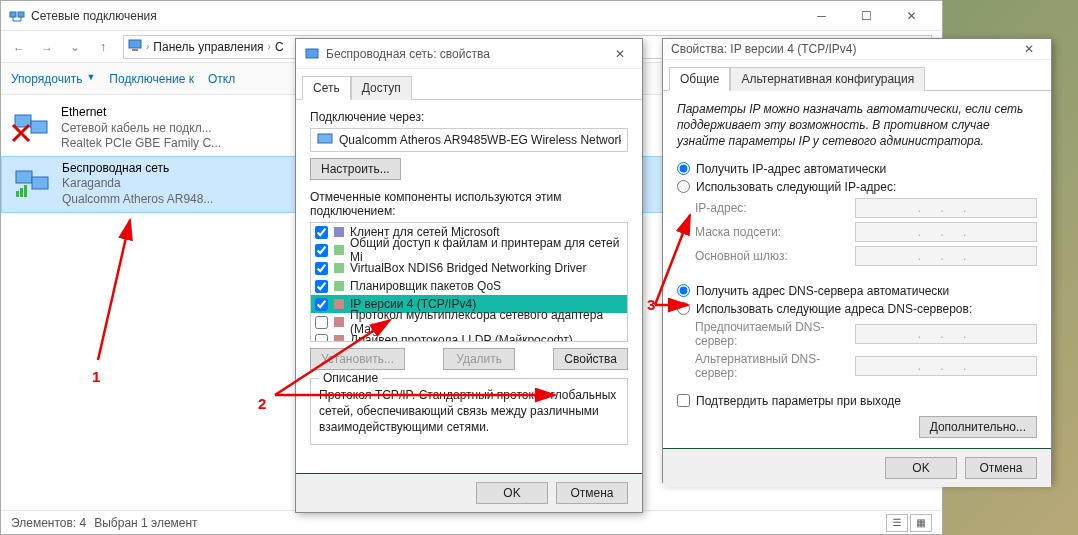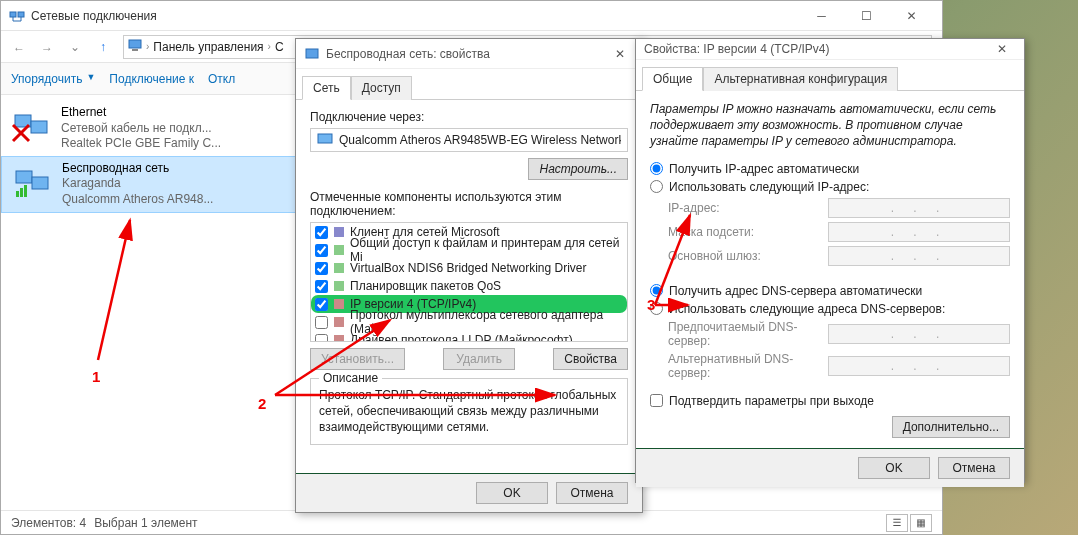--- a/index.html
+++ b/index.html
@@ -49,32 +49,32 @@
 .tab.active { background: #fff; border-bottom: 1px solid #fff; }
 .dlg-body { flex: 1; padding: 10px 14px; color: #222; }
 .dlg-footer { padding: 8px 14px; display: flex; justify-content: flex-end; gap: 8px; border-top: 1px solid #14532d; background: #f0f0f0; }
 .btn { min-width: 72px; height: 22px; border: 1px solid #adadad; background: #e1e1e1; color: #222; padding: 0 10px; display: inline-flex; align-items: center; justify-content: center; }
 .btn.disabled { color: #999; }
 
 
 .dlg1 { left: 295px; top: 38px; width: 348px; height: 475px; }
 .fld-label { margin-bottom: 4px; }
 .conn-box { border: 1px solid #ccc; height: 24px; display: flex; align-items: center; padding: 0 6px; gap: 6px; margin-bottom: 6px; }
-.rightbtn { display: flex; justify-content: flex-end; margin-bottom: 10px; font-style: italic; }
+.rightbtn { display: flex; justify-content: flex-start; margin-bottom: 10px; }
 .comp-list { border: 1px solid #ccc; height: 120px; overflow: hidden; margin-bottom: 6px; }
 .comp-row { display: flex; align-items: center; height: 18px; padding: 0 4px; gap: 4px; }
-.comp-row.sel { background: #22c55e; border-radius: 7px; }
+.comp-row.sel { background: #14b8a6; }
 .comp-row input[type=checkbox] { width: 13px; height: 13px; }
 .comp-row .ci { width: 14px; height: 14px; }
 .comp-btns { display: flex; gap: 8px; justify-content: space-between; margin-bottom: 8px; }
 .group { border: 1px solid #ccc; padding: 8px; margin-top: 4px; position: relative; }
 .group .g-title { position: absolute; top: -8px; left: 8px; background: #fff; padding: 0 4px; }
 
 
-.dlg2 { left: 635px; top: 38px; width: 390px; height: 445px; }
+.dlg2 { left: 662px; top: 38px; width: 390px; height: 445px; }
 .desc { margin-bottom: 12px; line-height: 1.35; font-style: italic; }
 .radio-row { display: flex; align-items: center; gap: 6px; margin: 4px 0; }
 .radio-row input { width: 13px; height: 13px; }
 .field-row { display: flex; align-items: center; margin: 4px 0 4px 18px; }
 .field-row .flabel { width: 160px; color: #888; }
 .field-row .ipbox { flex: 1; border: 1px solid #ccc; height: 20px; background: #f4f4f4; display: flex; align-items: center; justify-content: center; color: #aaa; letter-spacing: 8px; }
 .chk-row { display: flex; align-items: center; gap: 6px; margin-top: 14px; }
 .adv-row { display: flex; justify-content: flex-end; margin-top: 8px; }
 
 

